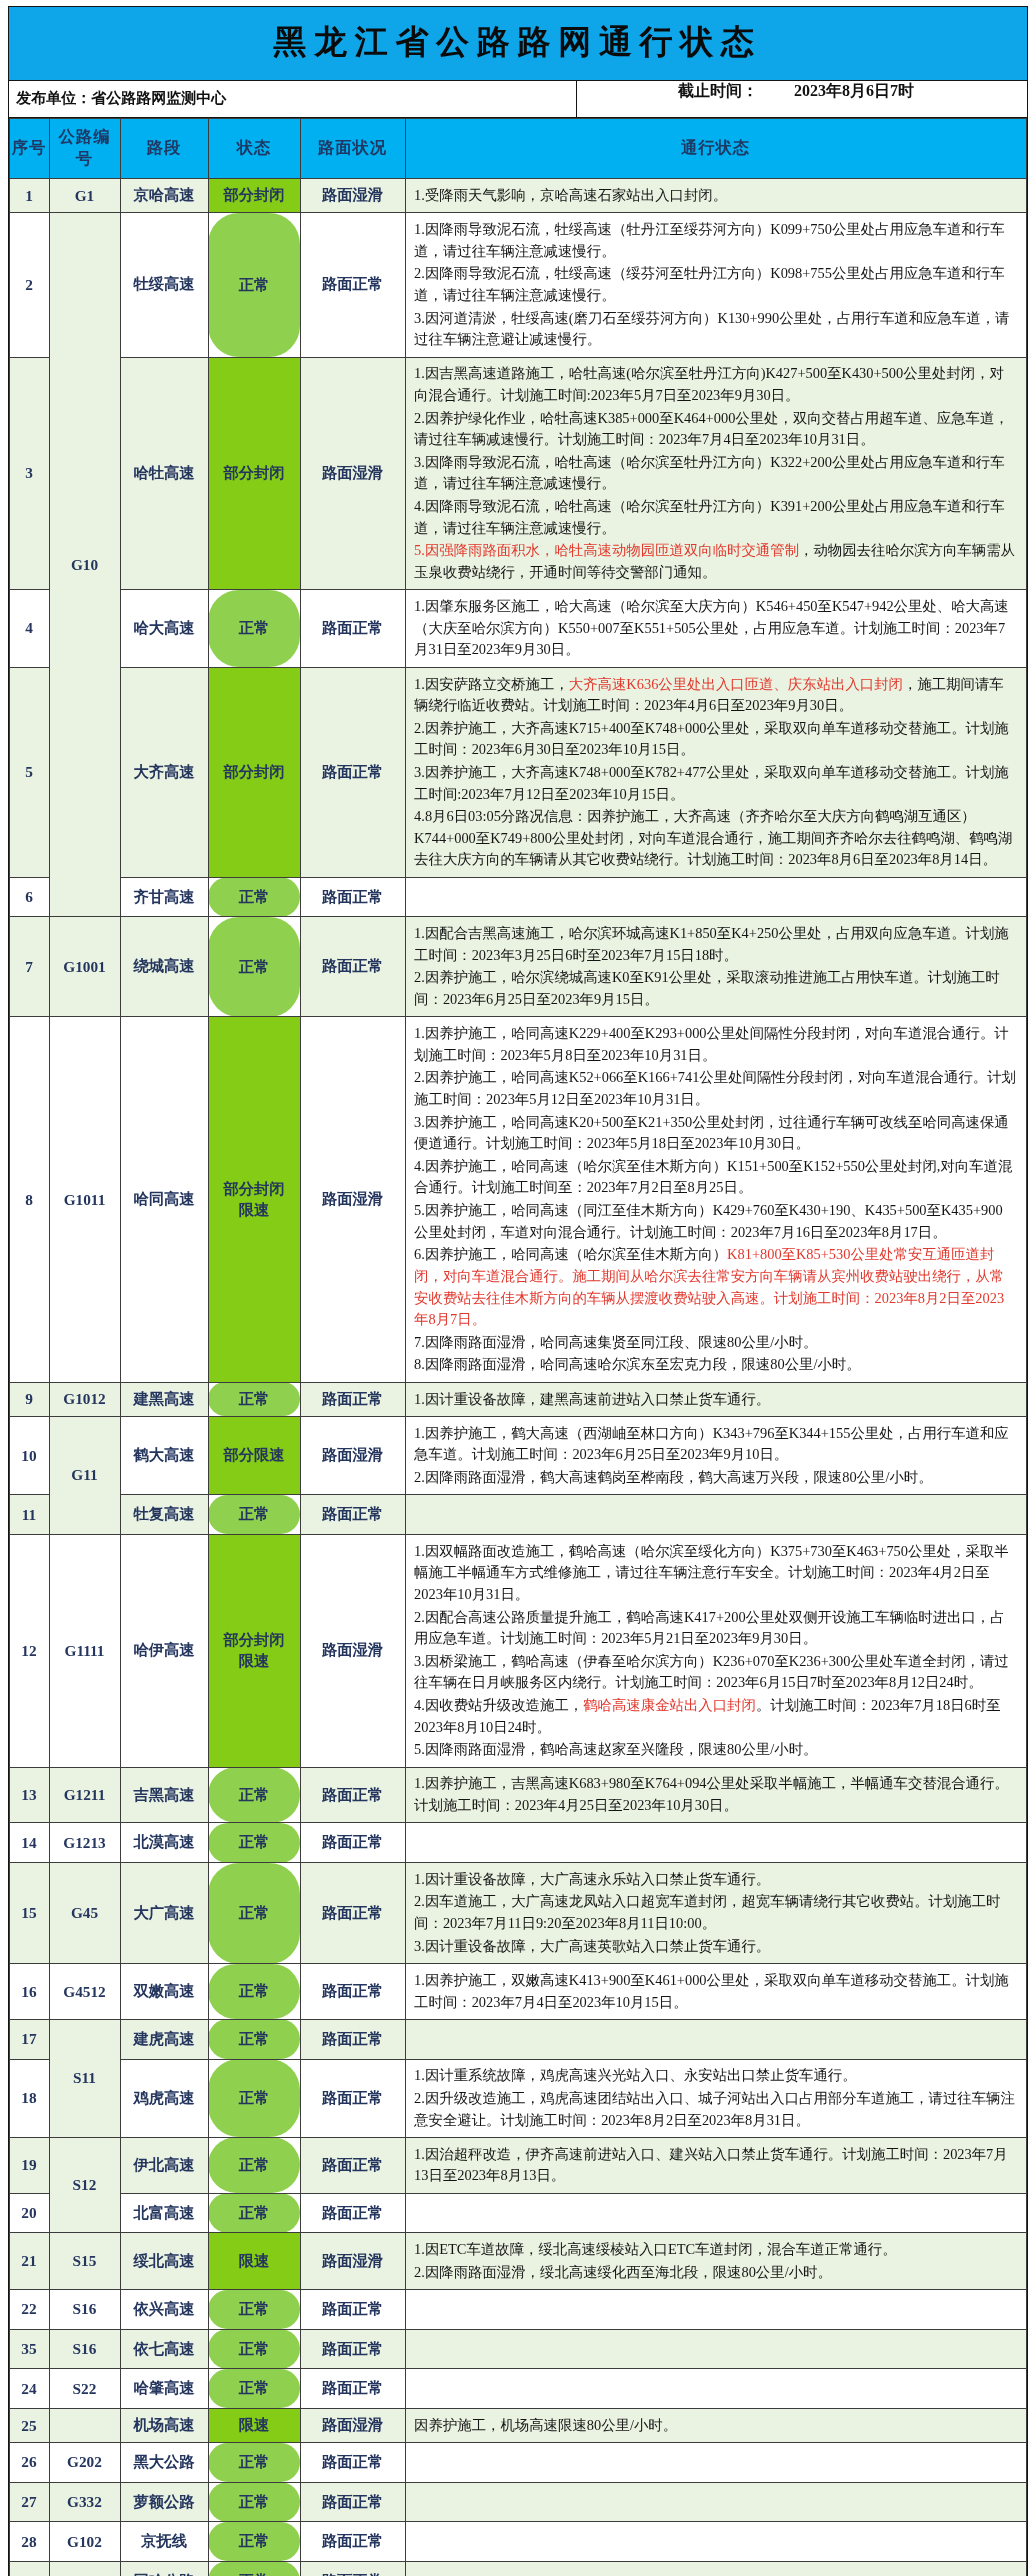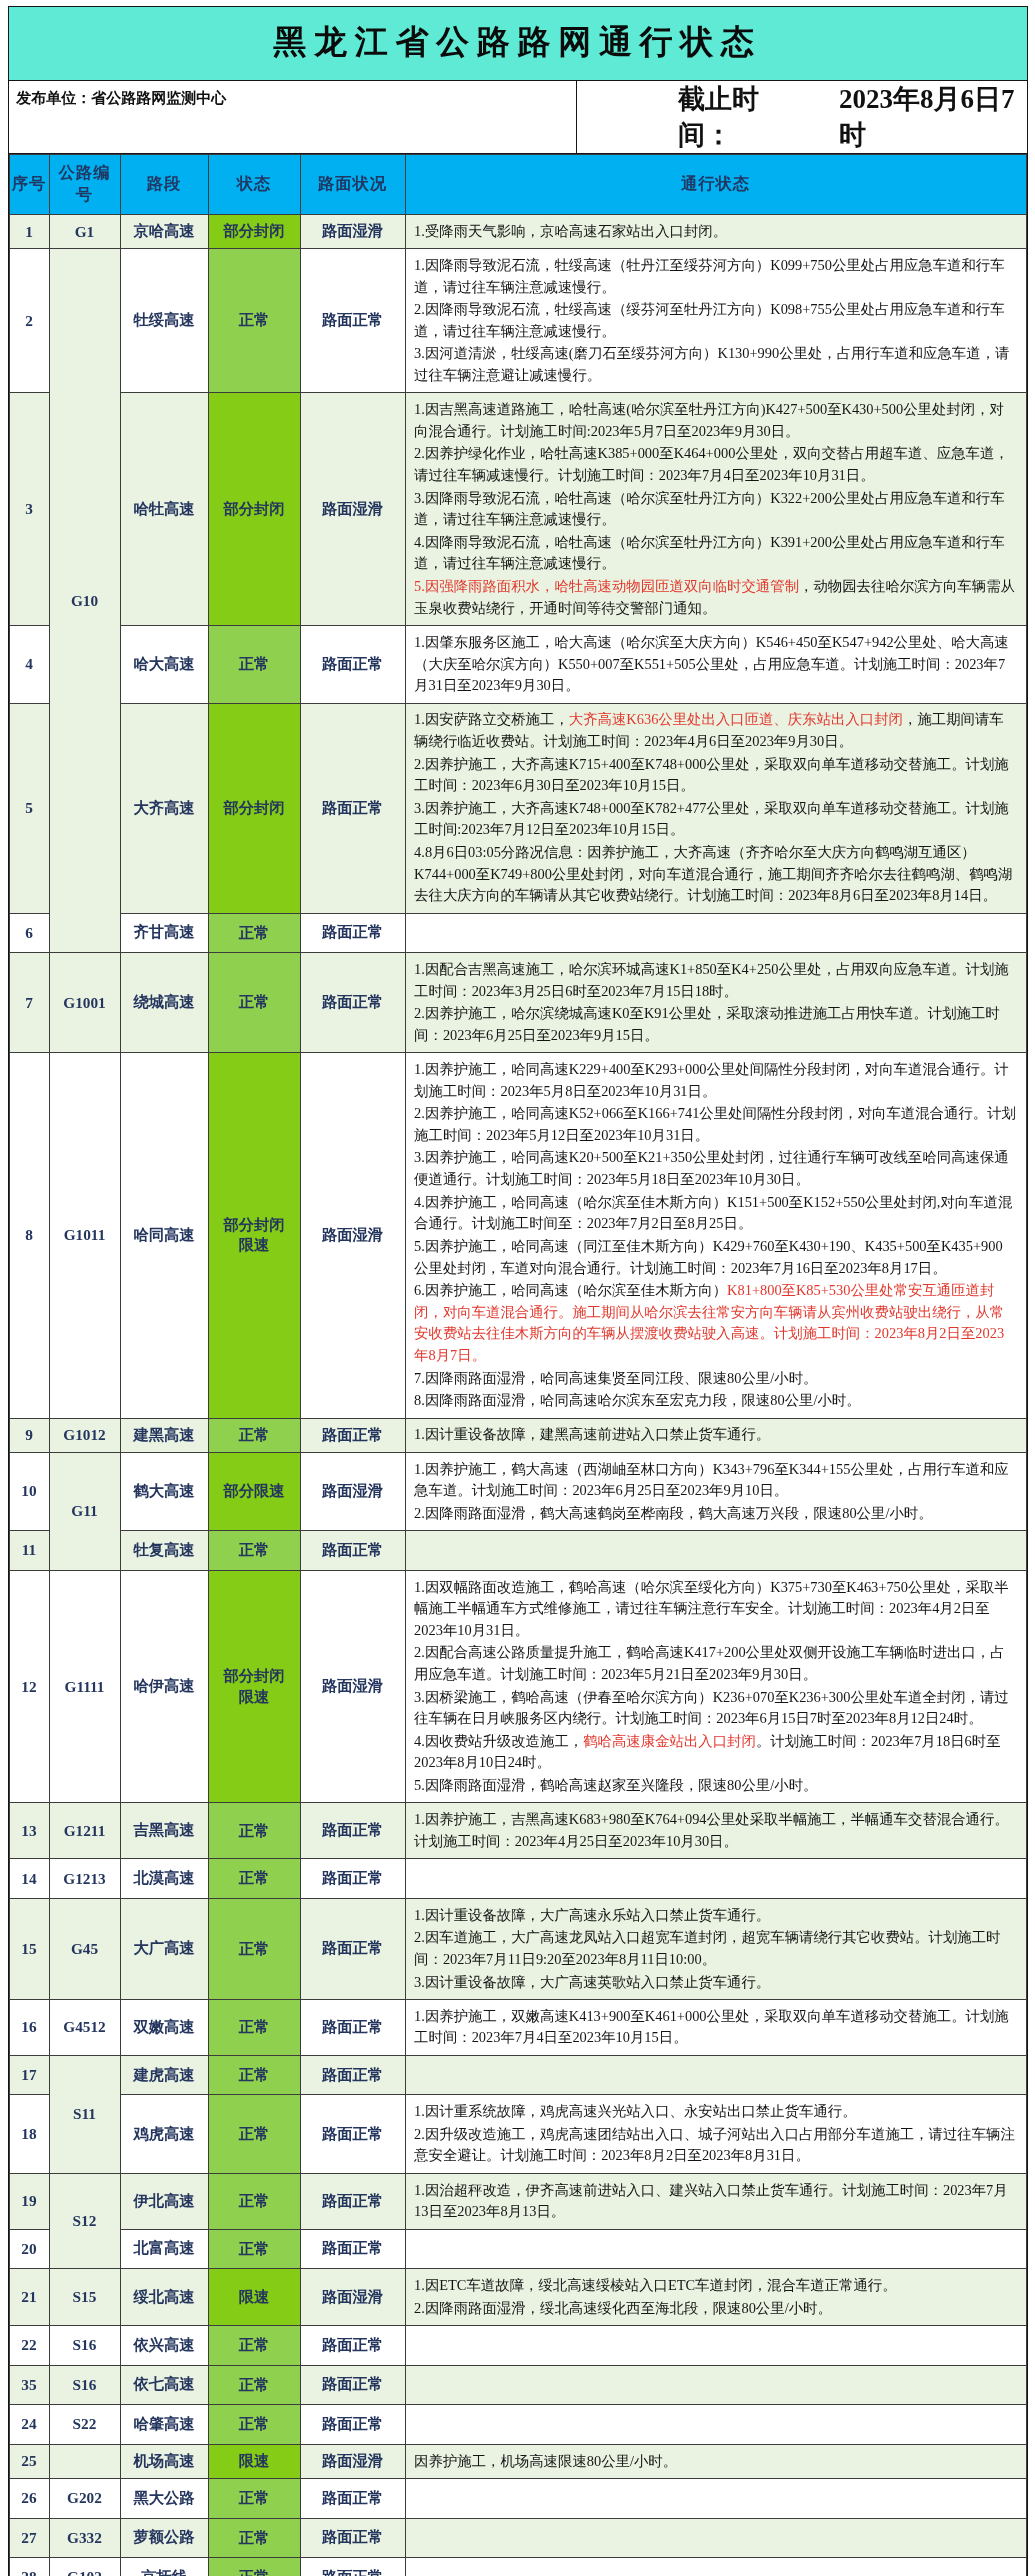--- a/index.html
+++ b/index.html
@@ -1,44 +1,44 @@
 <!DOCTYPE html>
 <html lang="zh"><head>
 <meta charset="utf-8">
 <style>
   html,body{margin:0;padding:0;background:#ffffff;}
   body{width:1035px;font-family:"Liberation Serif","DejaVu Serif",serif;color:#111;}
   .page{width:1020px;margin:5.8px auto 0 auto;}
   .bordered{border:1.9px solid #141414;}
   .title-bar{
-    background:#5eead4;text-align:center;font-size:33px;font-weight:bold;
+    background:#0ea5e9;text-align:center;font-size:33px;font-weight:bold;
     letter-spacing:7.7px;color:#0b0b0b;padding:13.4px 0 14.4px 0;border-bottom:1.9px solid #141414;
   }
   .info-row{display:flex;align-items:stretch;background:#ffffff;border-bottom:1.9px solid #141414;}
   .info-left{flex:0 0 55%;border-right:1.4px solid #141414;font-size:15px;font-weight:bold;
     padding:8.6px 0 8.6px 7.7px;}
-  .info-right{flex:1;display:flex;align-items:flex-start;font-size:27px;font-weight:bold;}
+  .info-right{flex:1;display:flex;align-items:flex-start;font-size:16px;font-weight:bold;}
   .info-right .lbl{margin-left:101px;}
   .info-right .val{margin-left:36px;}
   table{border-collapse:collapse;width:100%;table-layout:fixed;}
   th,td{border:1px solid #3c3c3c;vertical-align:middle;}
   thead th{
     background:#00b0f0;color:#1f3864;font-size:16.3px;font-weight:bold;
     padding:7.7px 1.9px;text-align:center;letter-spacing:1px;
   }
   td{font-size:14.4px;}
   td.c{text-align:center;color:#24355e;font-weight:bold;font-size:15.3px;padding:4.8px 1.9px;}
   td.status-green{background:#8fd14f;}
   td.status-yellow{background:#ffff00;}
   td.status{white-space:pre-line;line-height:1.35;}
   td.detail{padding:4.8px 8.6px;line-height:1.5;color:#141414;text-align:left;}
   td.detail .dline{margin:1px 0;}
   tr.odd td{background:#eaf3e2;}
   tr.even td{background:#ffffff;}
-  tr.odd td.status-green,tr.even td.status-green{background:#8fd14f;}
+  tr.odd td.status-green,tr.even td.status-green{background:#8fd14f;border-radius:31px;}
   tr.odd td.status-yellow,tr.even td.status-yellow{background:#84cc16;}
   td.merged{background:#eaf3e2 !important;}
   .red{color:#e2372c;text-align:right;}
   tr.empty-row td{height:29px;}
 </style>
 </head>
 <body>
 
 <div class="page">
   <div class="bordered">

